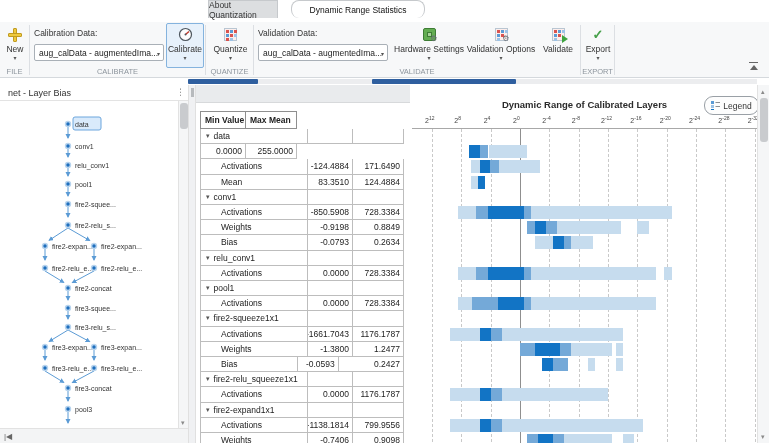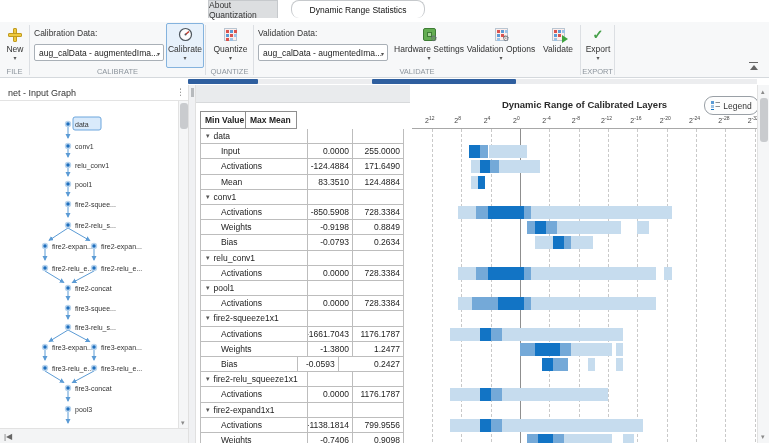--- a/index.html
+++ b/index.html
@@ -203,21 +203,21 @@
         <span class="tri"></span>
       </div>
   </div>
 
   <div class="docstrip">
     <div class="seg" style="left:0;width:70px;"></div>
     <div class="seg" style="left:184px;width:144px;"></div>
   </div>
 
   <div class="lpanel-header">
-    <span class="lpanel-title">net - Input Graph</span>
+    <span class="lpanel-title">net - Layer Bias</span>
     <span class="lpanel-menu">⋮</span>
   </div>
   <svg id="graph-canvas" width="178" height="327">
       <defs>
         <marker id="arr" markerWidth="6" markerHeight="6" refX="4" refY="2.5" orient="auto">
           <path d="M0,0 L5,2.5 L0,5 Z" fill="#5b9bd5"></path>
         </marker>
       </defs>
       <line x1="68" y1="26" x2="68" y2="37" stroke="#5b9bd5" stroke-width="1" marker-end="url(#arr)"></line>
       <line x1="68" y1="48" x2="68" y2="56" stroke="#5b9bd5" stroke-width="1" marker-end="url(#arr)"></line>
@@ -320,21 +320,20 @@
       <div style="width:45px;">Min Value</div>
       <div style="width:52px;">Max Mean</div>
     </div>
     <div id="stat-rows">
         <div class="trow" style="top: 18px; height: 15.2px;">
           <div class="cell-name group" style="width: 107px;"><span class="caret">▾</span>data</div>
           <div class="cell-num" style="width: 45px;"></div>
           <div class="cell-num" style="width: 52px;"></div>
         </div>
         <div class="trow" style="top: 33.2px; height: 15.2px;">
-          <div class="cell-name" style="width: 107px;">Input</div>
           <div class="cell-num" style="width: 45px;">0.0000</div>
           <div class="cell-num" style="width: 52px;">255.0000</div>
         </div>
         <div class="trow" style="top: 48.4px; height: 15.2px;">
           <div class="cell-name" style="width: 107px;">Activations</div>
           <div class="cell-num" style="width: 45px;">-124.4884</div>
           <div class="cell-num" style="width: 52px;">171.6490</div>
         </div>
         <div class="trow" style="top: 63.6px; height: 15.2px;">
           <div class="cell-name" style="width: 107px;">Mean</div>

